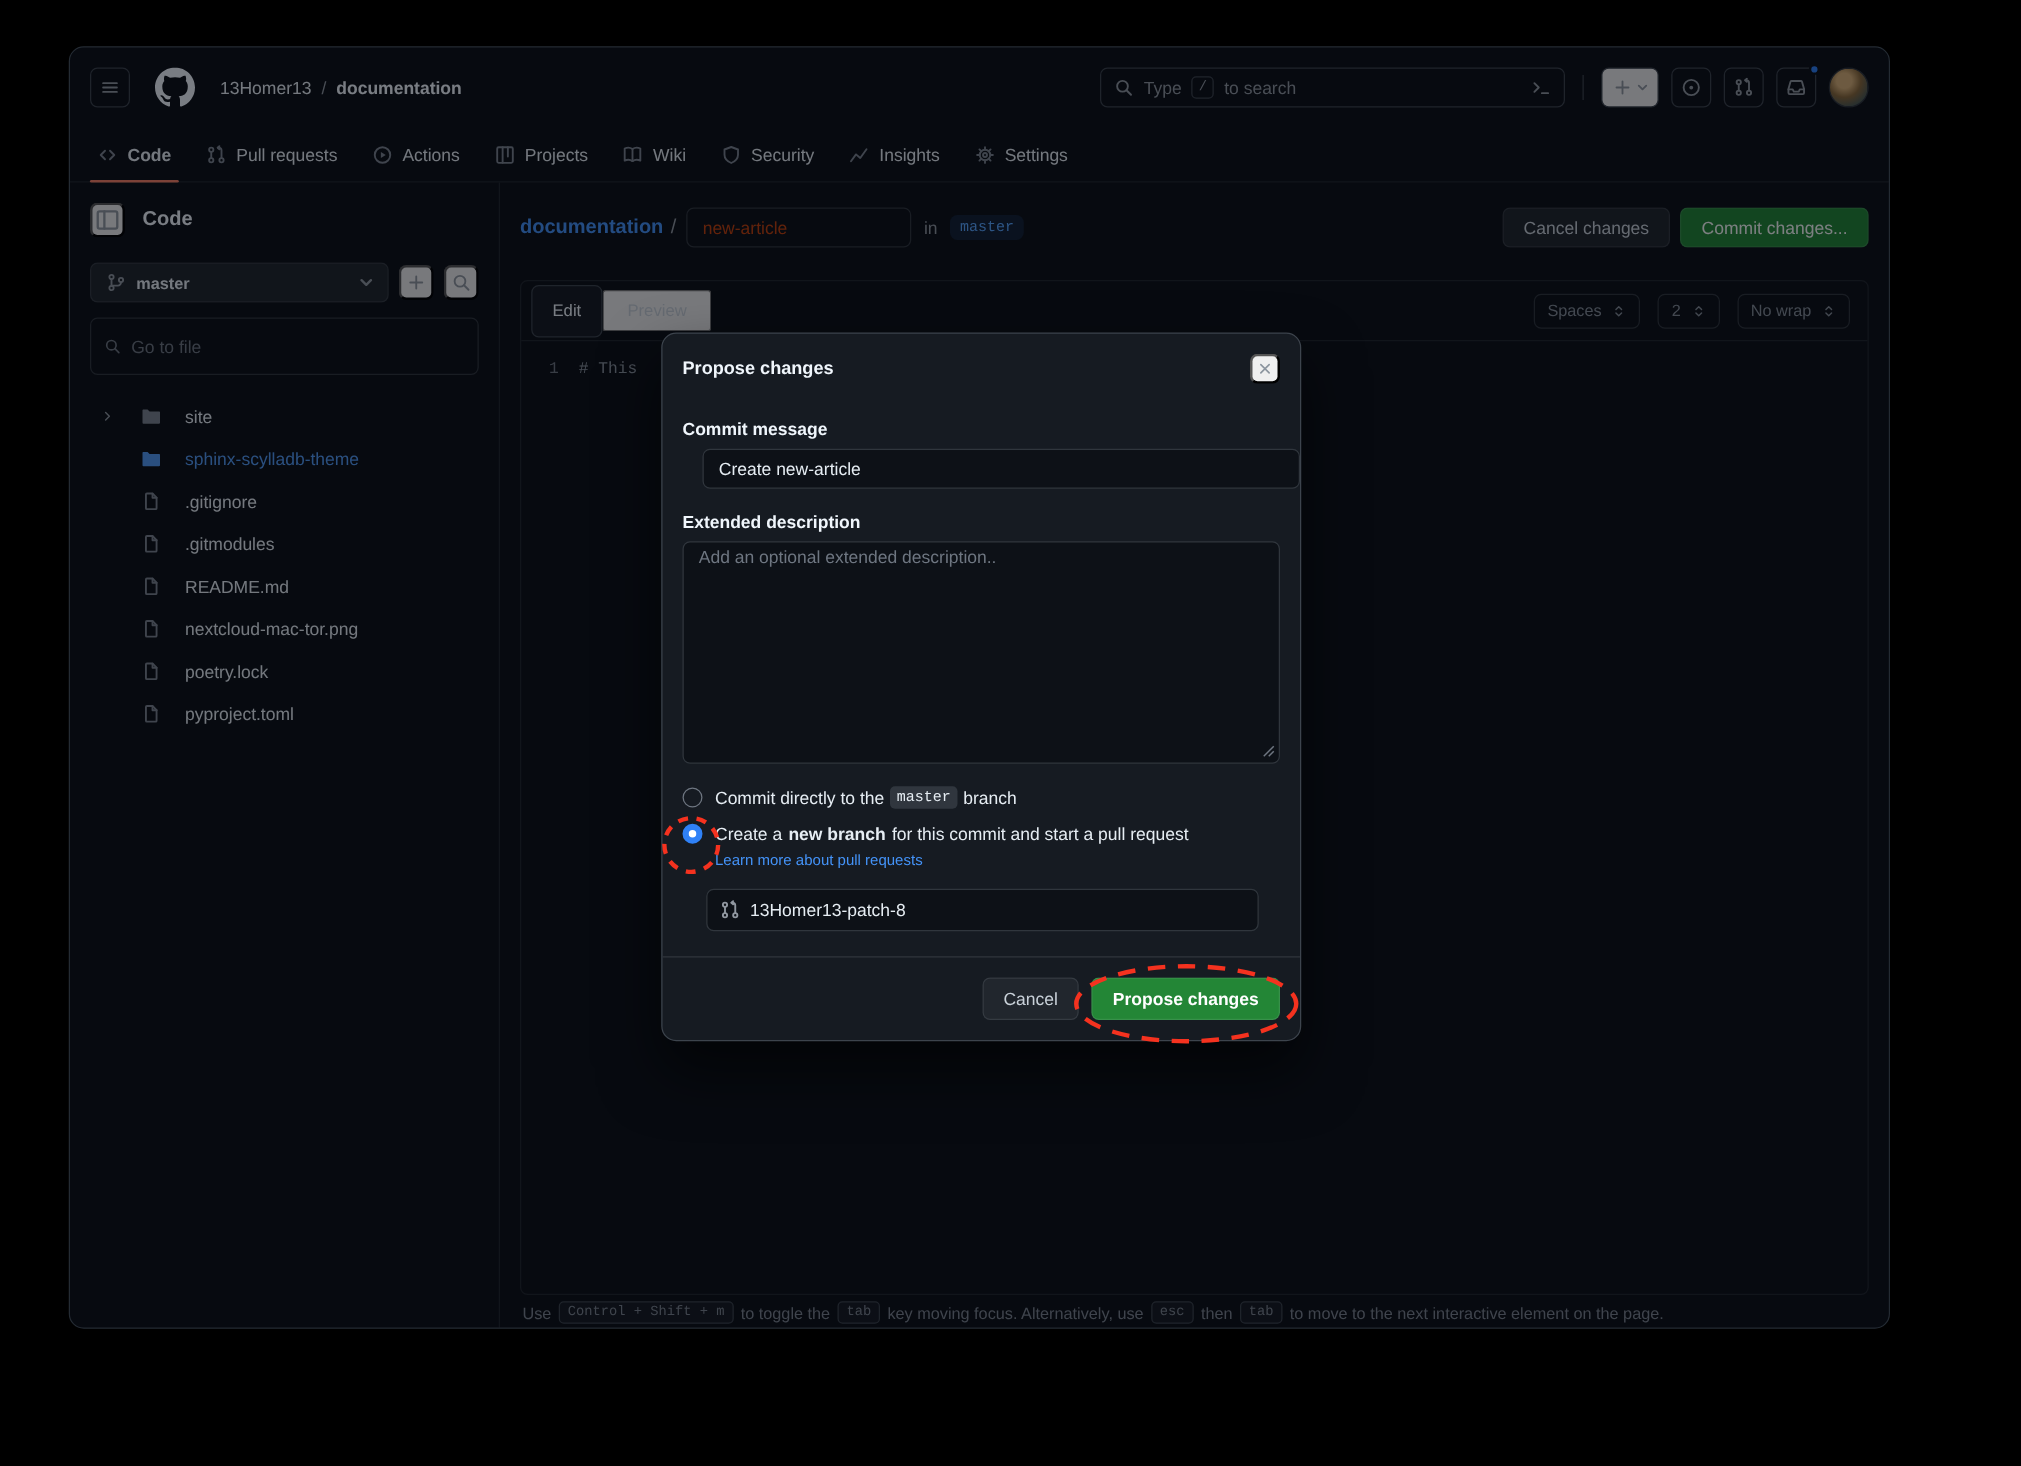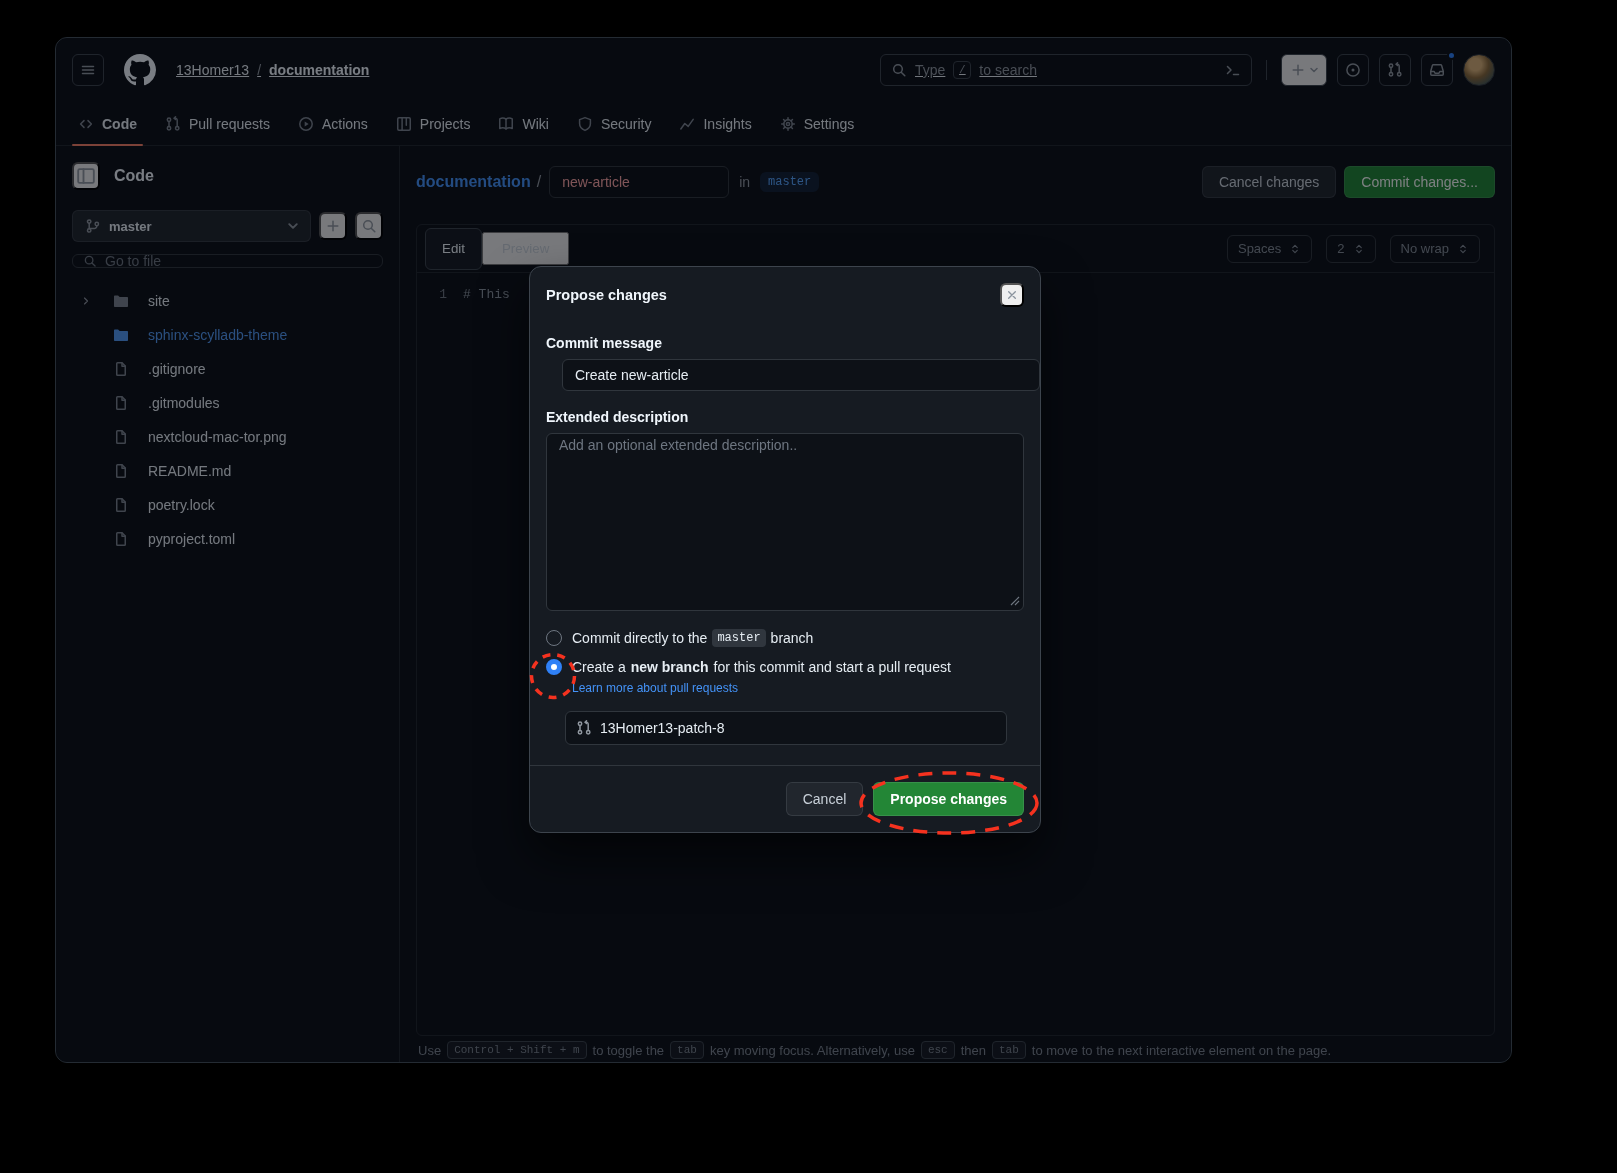--- a/index.html
+++ b/index.html
@@ -8,21 +8,21 @@
   .stage { position: relative; width: 1617px; height: 1173px; background: #000; overflow: hidden; }
   .window {
     position: absolute; left: 55px; top: 37px; width: 1457px; height: 1026px;
     background: #0d1117; border: 1px solid #242b33; border-radius: 12px; overflow: hidden;
     color: #e6edf3; font-size: 14px;
   }
   svg { display: block; }
   .ic { stroke: currentColor; fill: none; stroke-width: 1.5; stroke-linecap: round; stroke-linejoin: round; }
 
   
-  .app-header { height: 64px; display: flex; align-items: center; padding: 0 16px; text-decoration: underline; }
+  .app-header { height: 64px; display: flex; align-items: center; padding: 0 16px; }
   .icon-btn-bordered {
     width: 32px; height: 32px; border: 1px solid #3d444d; border-radius: 6px;
     display: grid; place-items: center; color: #9198a1; background: transparent; flex: none;
   }
   .gh-logo { margin-left: 20px; color: #f0f6fc; flex: none; }
   .crumbs { margin-left: 20px; display: flex; align-items: center; gap: 8px; font-size: 14px; white-space: nowrap; }
   .crumb-owner { color: #e6edf3; }
   .crumb-sep { color: #9198a1; }
   .crumb-repo { color: #f0f6fc; font-weight: 600; }
   .hdr-right { margin-left: auto; display: flex; align-items: center; gap: 10px; }
@@ -58,38 +58,38 @@
   .panel-head { display: flex; align-items: center; gap: 14px; margin-bottom: 18px; height: 32px; }
   .panel-head .panel-icon { color: #9198a1; }
   .panel-title { font-size: 16px; font-weight: 700; color: #f0f6fc; }
   .branch-row { display: flex; align-items: center; gap: 8px; margin-bottom: 12px; }
   .branch-btn { flex: 1; height: 32px; background: #21262d; border: 1px solid rgba(240,246,252,0.1);
     border-radius: 6px; display: flex; align-items: center; gap: 8px; padding: 0 12px;
     color: #e6edf3; font-weight: 600; font-size: 13px; }
   .branch-btn .b-icon { color: #9198a1; }
   .branch-btn .caret { margin-left: auto; color: #9198a1; }
   .mini-btn { width: 28px; height: 28px; display: grid; place-items: center; color: #9198a1; border-radius: 6px; }
-  .gotofile { height: 14px; border: 1px solid #30363d; border-radius: 6px; display: flex;
+  .gotofile { height: 46px; border: 1px solid #30363d; border-radius: 6px; display: flex;
     align-items: center; gap: 8px; padding: 0 10px; color: #6e7681; font-size: 14px; margin-bottom: 16px; }
   .tree { list-style: none; }
   .tree-item { height: 34px; display: flex; align-items: center; gap: 19px; padding: 0 6px;
     border-radius: 6px; font-size: 14px; color: #e6edf3; }
   .chev-slot { width: 16px; flex: none; display: grid; place-items: center; color: #9198a1; }
   .t-icon { flex: none; display: grid; place-items: center; color: #7d8590; }
   .t-icon.folder { color: #7d8590; }
   .t-icon.submodule { color: #539bf5; }
   .tree-item.submodule-item .t-label { color: #539bf5; }
 
   
   .main { flex: 1; min-width: 0; display: flex; flex-direction: column; padding: 0 16px; }
   .file-toolbar { margin-top: 20px; height: 32px; display: flex; align-items: center; }
   .repo-link { color: #4493f8; font-weight: 600; font-size: 16px; }
   .path-sep { color: #9198a1; margin: 0 8px 0 6px; font-size: 16px; }
   .filename-input { width: 180px; height: 32px; background: #0d1117; border: 1px solid #30363d;
-    border-radius: 6px; color: #fca5a5; padding: 0 12px; font-size: 14px; font-family: inherit; outline: none; }
+    border-radius: 6px; color: #c2410c; padding: 0 12px; font-size: 14px; font-family: inherit; outline: none; }
   .in-label { color: #9198a1; margin: 0 10px; }
   .branch-badge { font-family: "Liberation Mono", monospace; font-size: 12px; color: #58a6ff;
     background: rgba(56,139,253,0.13); padding: 3px 8px; border-radius: 6px; }
   .toolbar-actions { margin-left: auto; display: flex; gap: 8px; }
   .btn { height: 32px; padding: 0 16px; border-radius: 6px; font-size: 14px; font-weight: 500;
     display: inline-flex; align-items: center; border: 1px solid rgba(240,246,252,0.1); white-space: nowrap; }
   .btn-secondary { background: #21262d; color: #c9d1d9; }
   .btn-success { background: #238636; color: #f7fbf8; }
 
   .editor-box { margin-top: 26px; border: 1px solid #21262d; border-radius: 6px; flex: 1;
@@ -419,31 +419,31 @@
             <span class="t-label">.gitmodules</span>
           </li>
           <li class="tree-item">
             <span class="chev-slot"></span>
             <span class="t-icon">
               <svg class="ic" width="16" height="16" viewBox="0 0 16 16">
                   <path d="M9 1.75H4.5a.75.75 0 0 0-.75.75v11c0 .41.34.75.75.75h7c.41 0 .75-.34.75-.75V5.1Z"></path>
                   <path d="M9 1.9v3.3h3.3"></path>
                 </svg>
             </span>
-            <span class="t-label">nextcloud-mac-tor.png</span>
+            <span class="t-label">README.md</span>
           </li>
           <li class="tree-item">
             <span class="chev-slot"></span>
             <span class="t-icon">
               <svg class="ic" width="16" height="16" viewBox="0 0 16 16">
                   <path d="M9 1.75H4.5a.75.75 0 0 0-.75.75v11c0 .41.34.75.75.75h7c.41 0 .75-.34.75-.75V5.1Z"></path>
                   <path d="M9 1.9v3.3h3.3"></path>
                 </svg>
             </span>
-            <span class="t-label">README.md</span>
+            <span class="t-label">nextcloud-mac-tor.png</span>
           </li>
           <li class="tree-item">
             <span class="chev-slot"></span>
             <span class="t-icon">
               <svg class="ic" width="16" height="16" viewBox="0 0 16 16">
                   <path d="M9 1.75H4.5a.75.75 0 0 0-.75.75v11c0 .41.34.75.75.75h7c.41 0 .75-.34.75-.75V5.1Z"></path>
                   <path d="M9 1.9v3.3h3.3"></path>
                 </svg>
             </span>
             <span class="t-label">poetry.lock</span>

